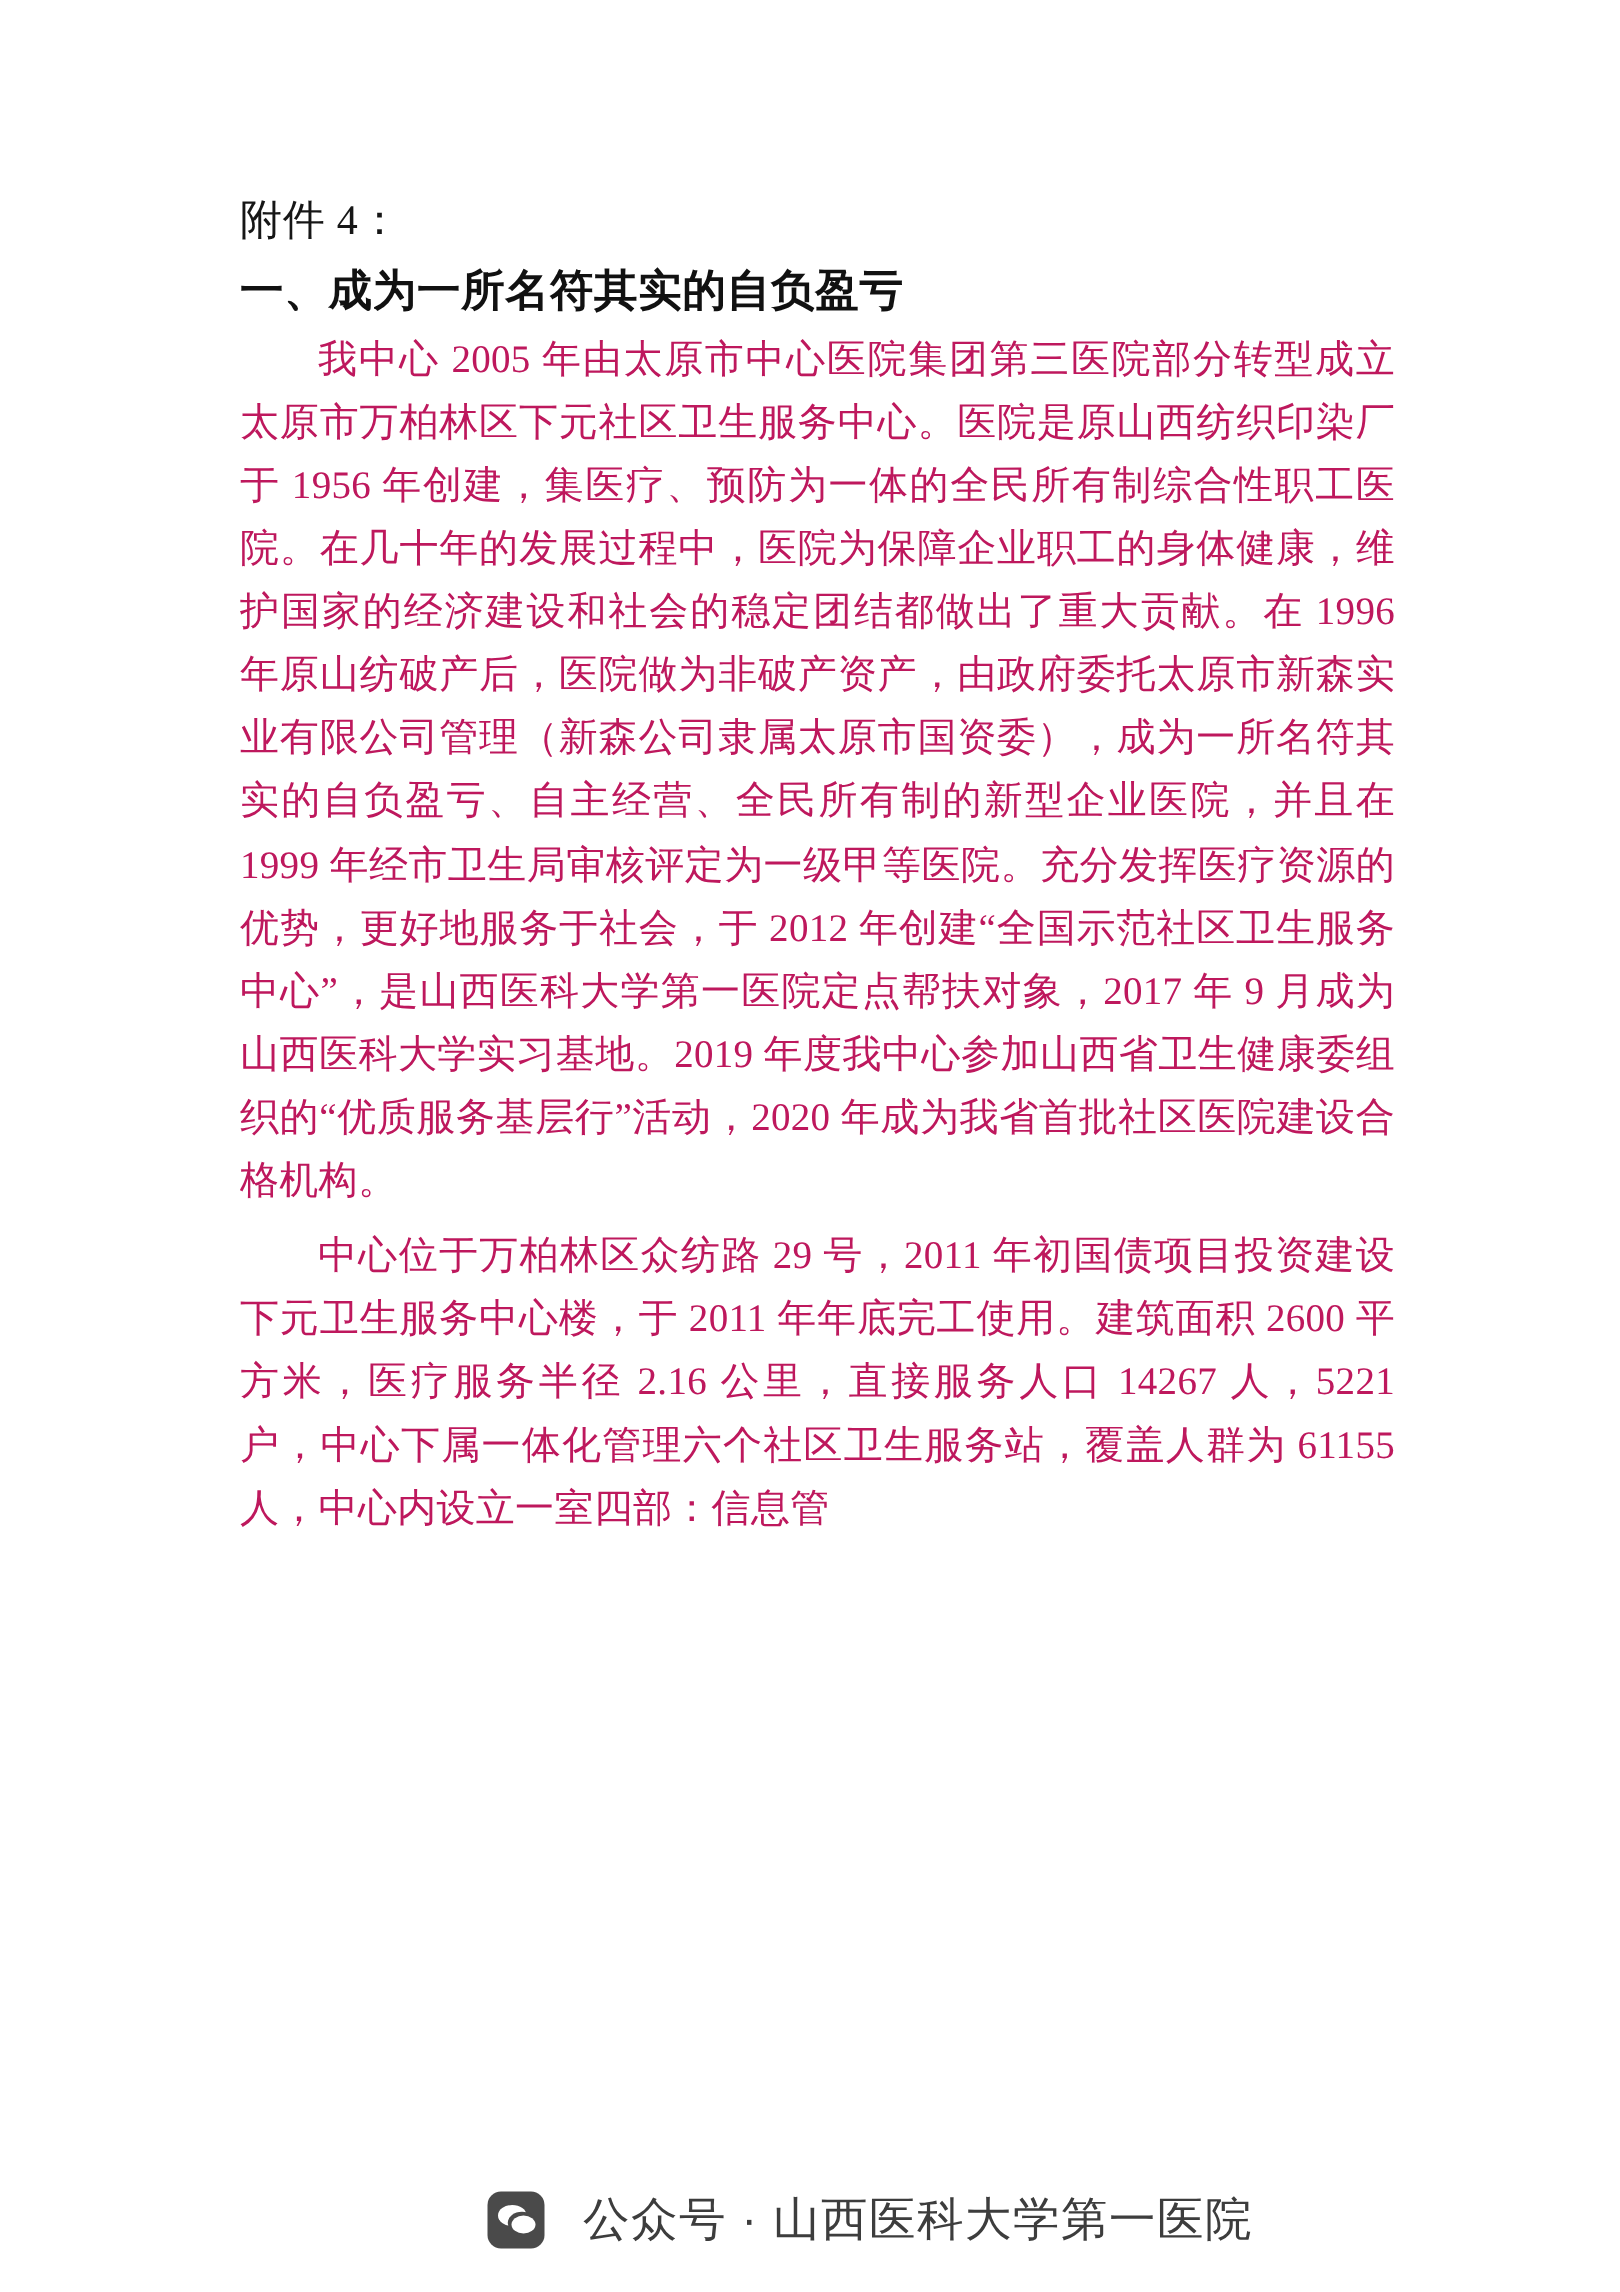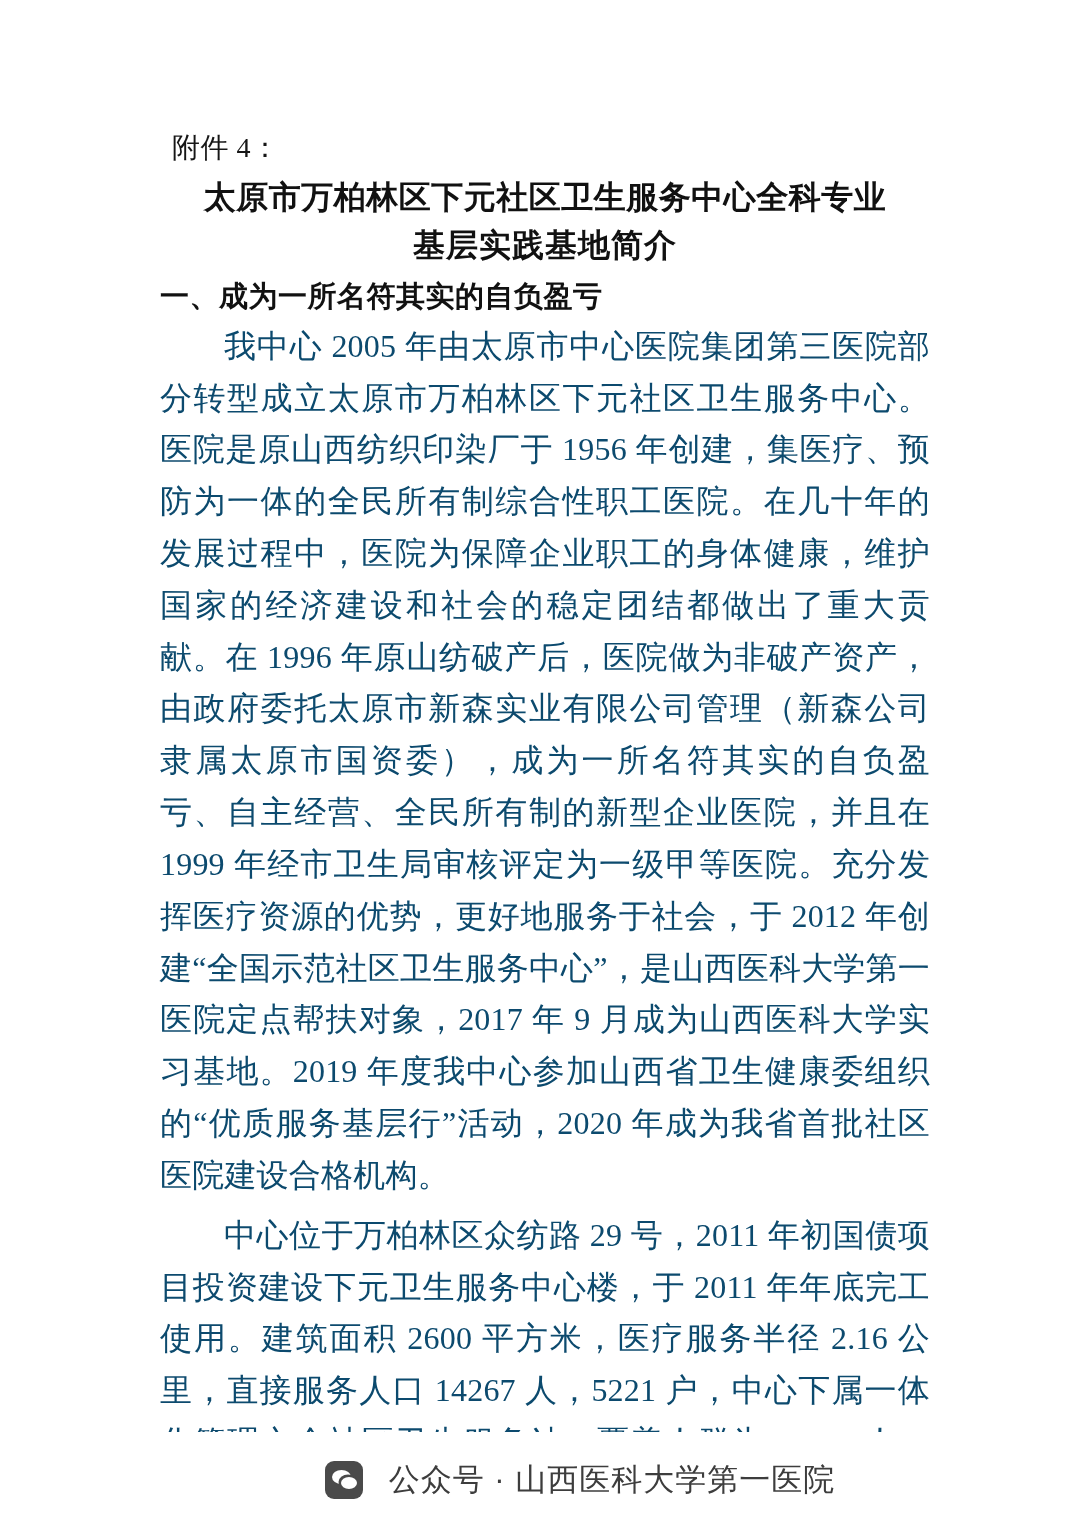--- a/index.html
+++ b/index.html
@@ -31,21 +31,20 @@
     top: 128px;
     width: 770px;
   }
 
   .attachment-label {
     font-size: 28px;
     line-height: 1.4;
     letter-spacing: 0.5px;
     margin-bottom: 6px;
     color: #161616;
-    margin-left: 12px;
   }
 
   .doc-title {
     text-align: center;
     font-size: 32px;
     font-weight: bold;
     line-height: 1.5;
     letter-spacing: 0.5px;
     color: #111111;
     margin: 2px 0 6px 0;
@@ -60,26 +59,26 @@
   .section-heading {
     font-size: 29px;
     font-weight: bold;
     line-height: 1.5;
     color: #111111;
     margin: 4px 0 2px 0;
     letter-spacing: 0.5px;
   }
 
   .para {
-    font-size: 32px;
+    font-size: 26px;
     line-height: 1.62;
     text-align: justify;
     text-justify: inter-ideograph;
     text-indent: 2em;
-    color: #0c4a6e;
+    color: #be185d;
     margin: 0;
     letter-spacing: 0.2px;
   }
   .para + .para {
     margin-top: 8px;
   }
 
   .footer-bar {
     position: absolute;
     left: 0;
@@ -137,24 +136,20 @@
 </style>
 </head>
 <body>
 
 <div class="page">
 
   <div class="doc-body">
 
     <div class="attachment-label">附件 4：</div>
 
-    <div class="doc-title">
-      <span class="line line1">太原市万柏林区下元社区卫生服务中心全科专业</span>
-      <span class="line line2">基层实践基地简介</span>
-    </div>
 
     <div class="section-heading">一、成为一所名符其实的自负盈亏</div>
 
     <p class="para">我中心 2005 年由太原市中心医院集团第三医院部分转型成立太原市万柏林区下元社区卫生服务中心。医院是原山西纺织印染厂于 1956 年创建，集医疗、预防为一体的全民所有制综合性职工医院。在几十年的发展过程中，医院为保障企业职工的身体健康，维护国家的经济建设和社会的稳定团结都做出了重大贡献。在 1996 年原山纺破产后，医院做为非破产资产，由政府委托太原市新森实业有限公司管理（新森公司隶属太原市国资委），成为一所名符其实的自负盈亏、自主经营、全民所有制的新型企业医院，并且在 1999 年经市卫生局审核评定为一级甲等医院。充分发挥医疗资源的优势，更好地服务于社会，于 2012 年创建“全国示范社区卫生服务中心”，是山西医科大学第一医院定点帮扶对象，2017 年 9 月成为山西医科大学实习基地。2019 年度我中心参加山西省卫生健康委组织的“优质服务基层行”活动，2020 年成为我省首批社区医院建设合格机构。</p>
 
     <p class="para">中心位于万柏林区众纺路 29 号，2011 年初国债项目投资建设下元卫生服务中心楼，于 2011 年年底完工使用。建筑面积 2600 平方米，医疗服务半径 2.16 公里，直接服务人口 14267 人，5221 户，中心下属一体化管理六个社区卫生服务站，覆盖人群为 61155 人，中心内设立一室四部：信息管</p>
 
   </div>
 
   <div class="footer-bar">

